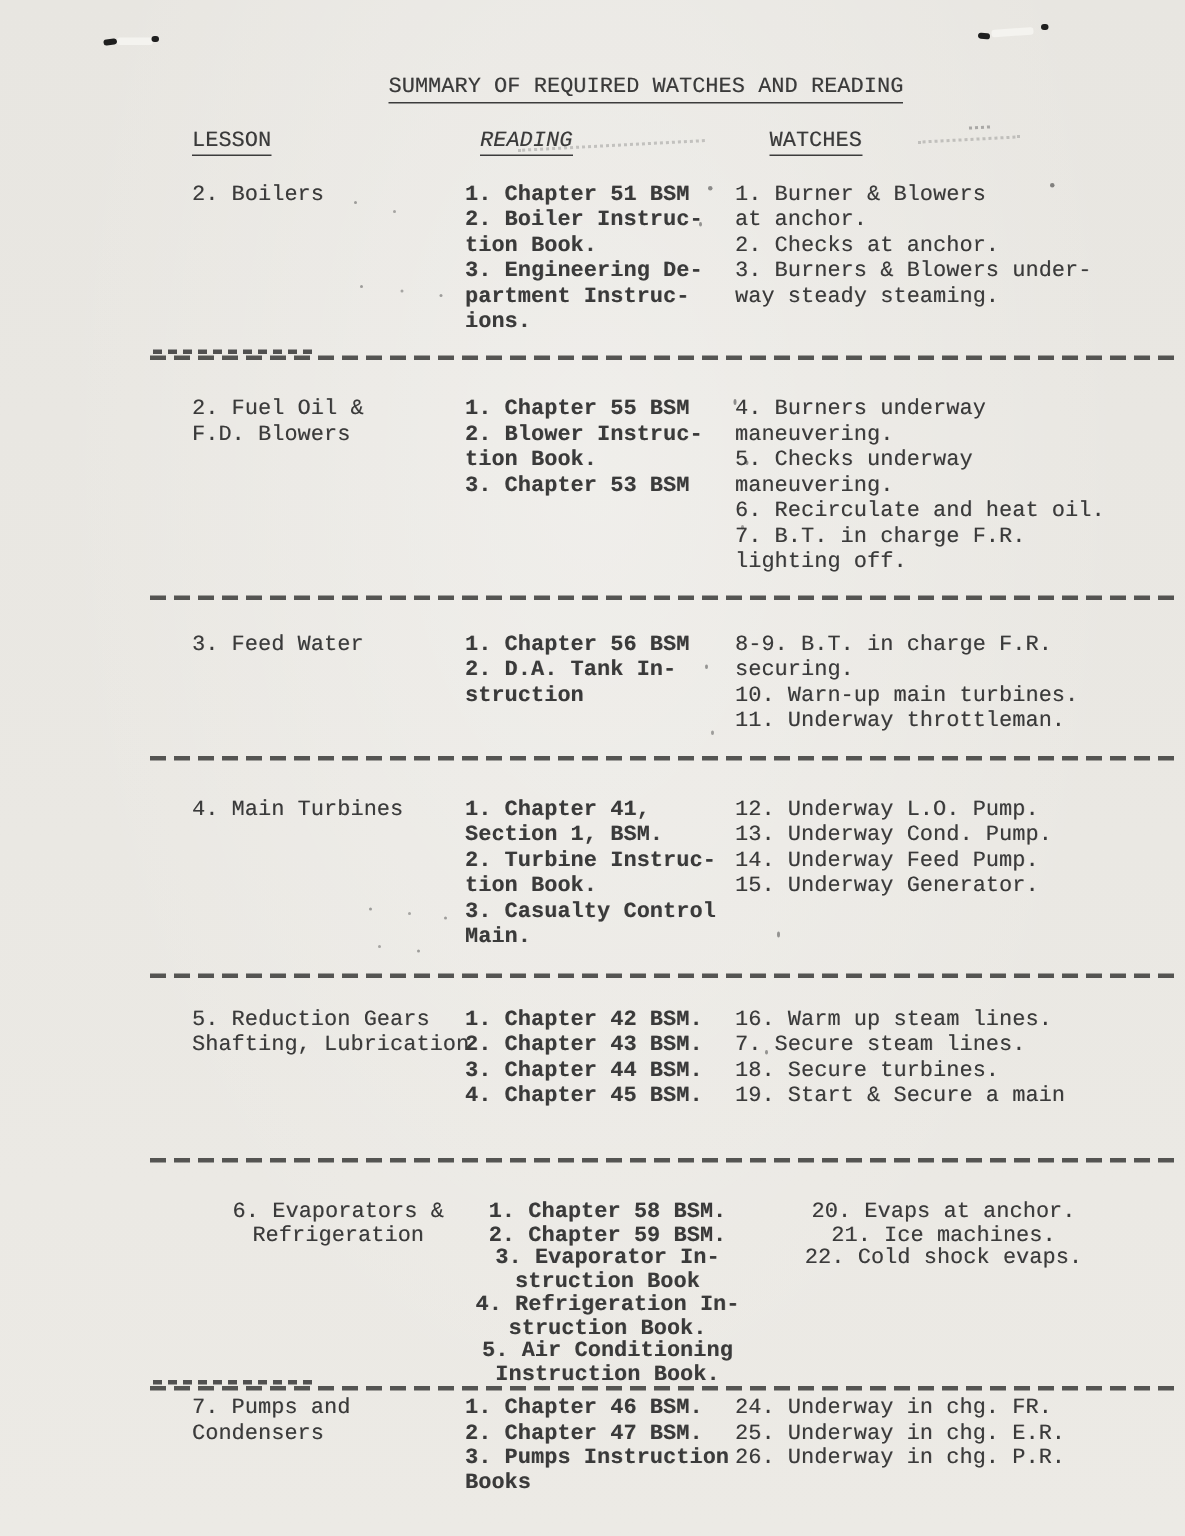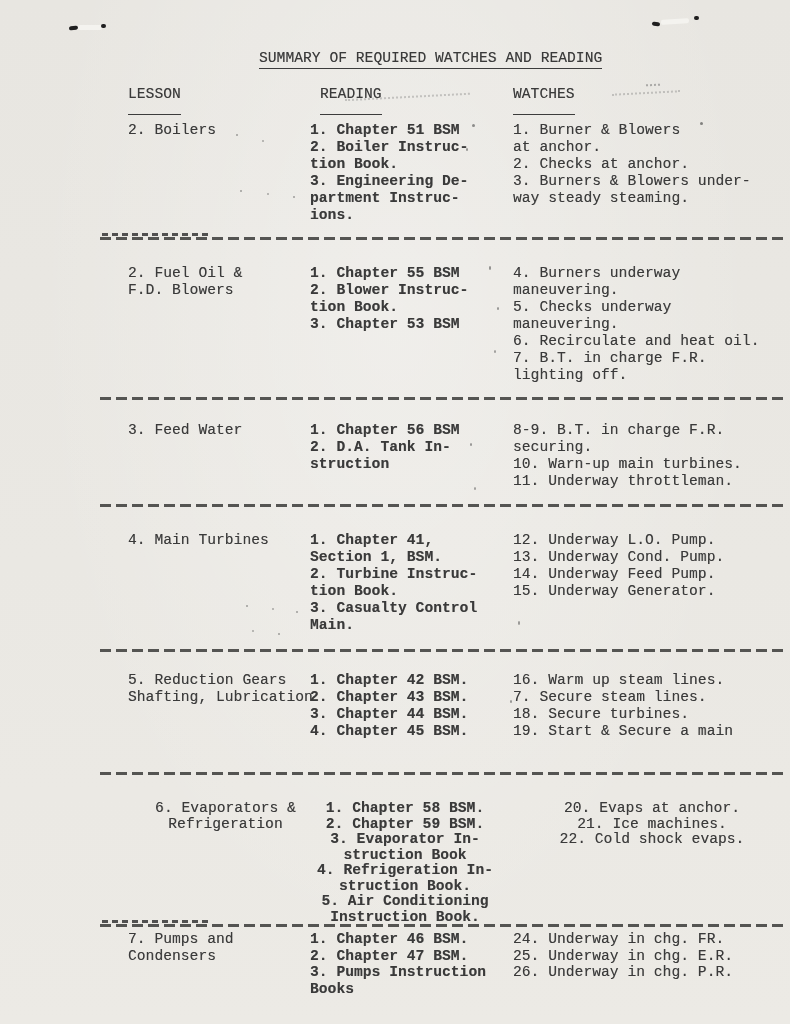--- a/index.html
+++ b/index.html
@@ -19,31 +19,31 @@
     letter-spacing:0.1px;
   }
   .title{
     position:absolute;left:259px;top:50px;
     border-bottom:1.6px solid #3c3c3c;padding-bottom:2px;
     white-space:pre;
     text-align:right;
   }
   .col-header{
     position:absolute;top:86px;
-    border-bottom:1.6px solid #3c3c3c;padding-bottom:12px;
+    border-bottom:1.6px solid #3c3c3c;padding-bottom:1px;
     white-space:pre;
   }
   .row{position:absolute;left:0;width:790px;}
   .cell{position:absolute;top:0;white-space:pre;line-height:17px;}
   .cell .line{white-space:pre;}
   .row.tight .cell{line-height:15.5px;text-align:center;}
   .row.tight2 .cell{line-height:16.5px;}
   .cell.lesson{left:128px;width:195px;}
   .cell.reading{left:310px;width:190px;font-weight:bold;}
-  .cell.watches{left:513px;width:278px;}
+  .cell.watches{left:490px;width:278px;}
   .divider{
     position:absolute;left:100px;width:688px;height:3px;
     background:repeating-linear-gradient(90deg,#40403e 0 11px,rgba(0,0,0,0) 11px 16px);
     opacity:0.88;
   }
   .divider.double-left::before{
     content:"";position:absolute;left:2px;top:-4px;width:110px;height:2.5px;
     background:repeating-linear-gradient(90deg,#3c3c3c 0 6px,rgba(0,0,0,0) 6px 10px);
   }
   .speck{position:absolute;background:#3c3c3c;border-radius:50%;}
@@ -64,21 +64,21 @@
   <span class="lightstrip" style="left:78px;top:25px;width:24px;height:5px;"></span>
   <span class="mark" style="left:101px;top:24px;width:5px;height:4px;"></span>
 
   <span class="mark" style="left:652px;top:22px;width:8px;height:4px;transform:rotate(6deg);"></span>
   <span class="lightstrip" style="left:661px;top:19px;width:28px;height:5px;transform:rotate(-4deg);"></span>
   <span class="mark" style="left:694px;top:16px;width:5px;height:4px;"></span>
 
   <div class="title txt">SUMMARY OF REQUIRED WATCHES AND READING</div>
 
   <div class="col-header txt" style="left:128px;">LESSON</div>
-  <div class="col-header txt" style="left:320px;">READING</div>
+  <div class="col-header txt" style="left:320px;font-style:italic;">READING</div>
   <div class="col-header txt" style="left:513px;">WATCHES</div>
 
   <span class="smudge" style="left:345px;top:96px;width:125px;"></span>
   <span class="smudge" style="left:612px;top:92px;width:68px;"></span>
   <span class="smudge" style="left:646px;top:84px;width:14px;border-top-color:rgba(90,90,90,0.45);"></span>
 
   <div id="rows">
       <div class="row" style="top: 122px;">
         <div class="cell txt lesson"><div class="line">2. Boilers</div></div>
         <div class="cell txt reading"><div class="line">1. Chapter 51 BSM</div><div class="line">2. Boiler Instruc-</div><div class="line">tion Book.</div><div class="line">3. Engineering De-</div><div class="line">partment Instruc-</div><div class="line">ions.</div></div>

